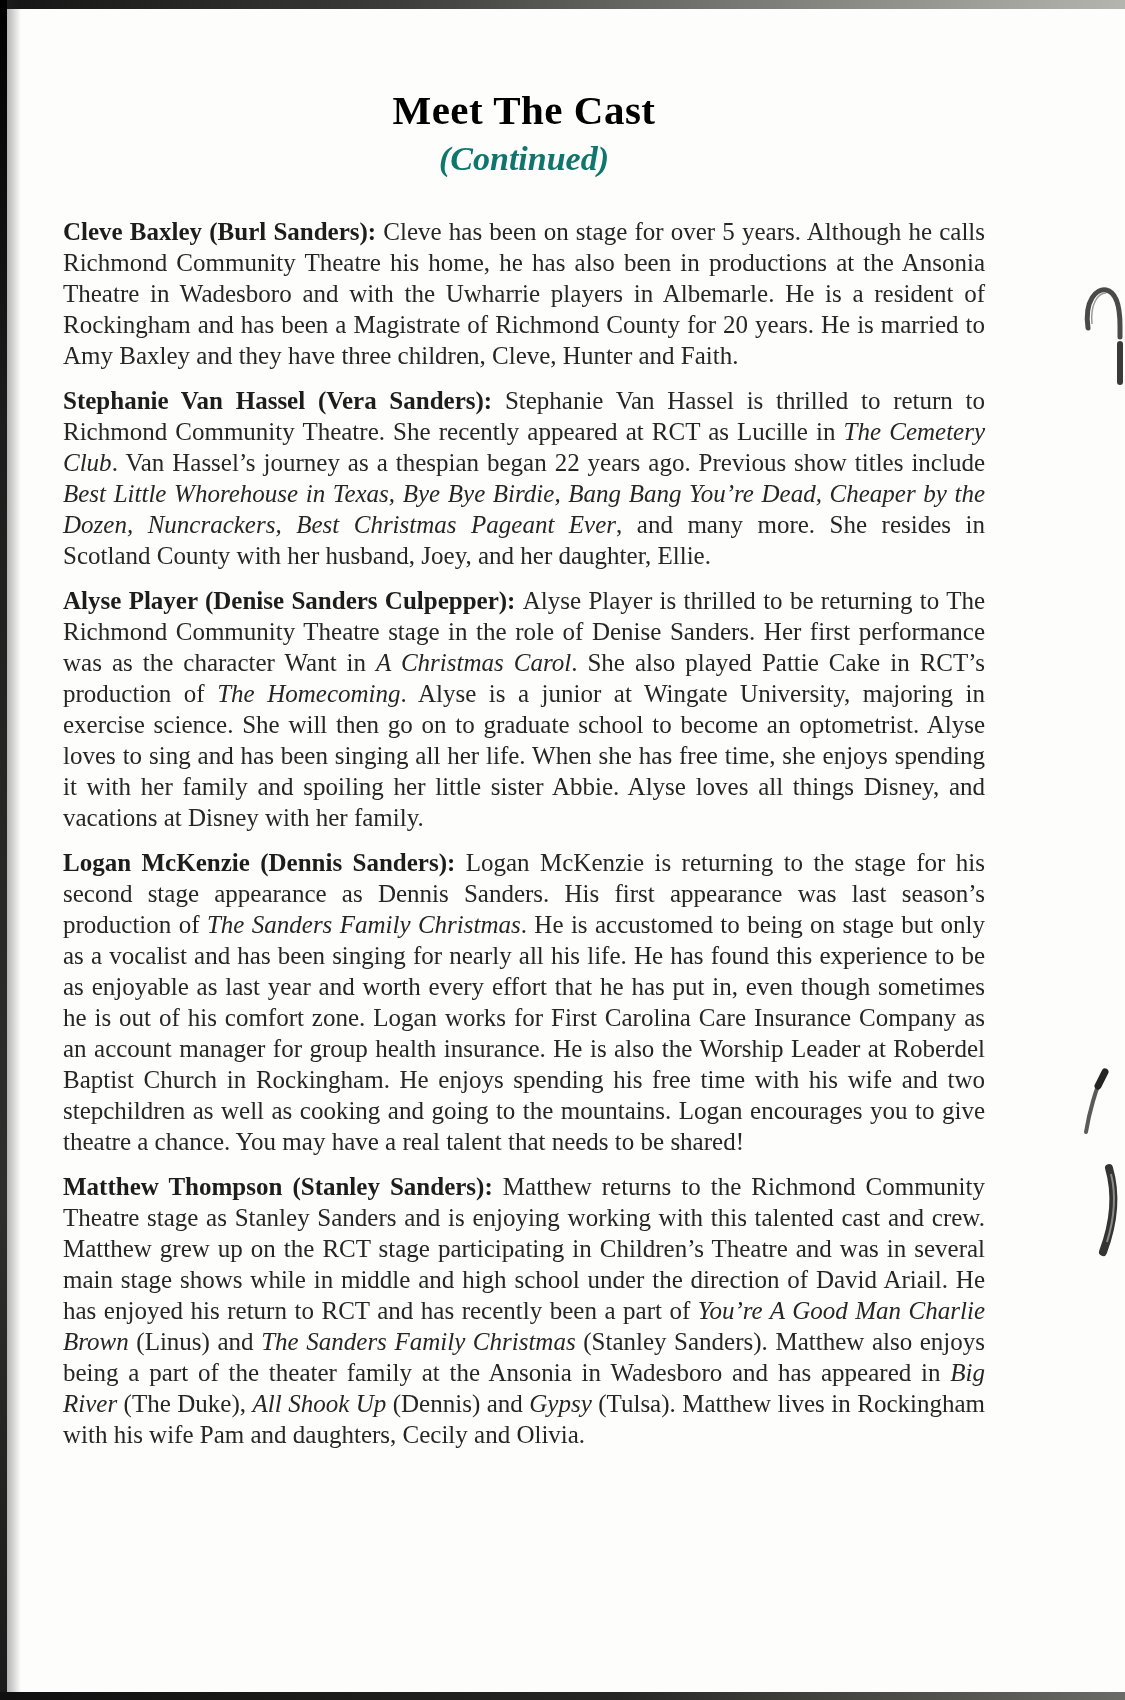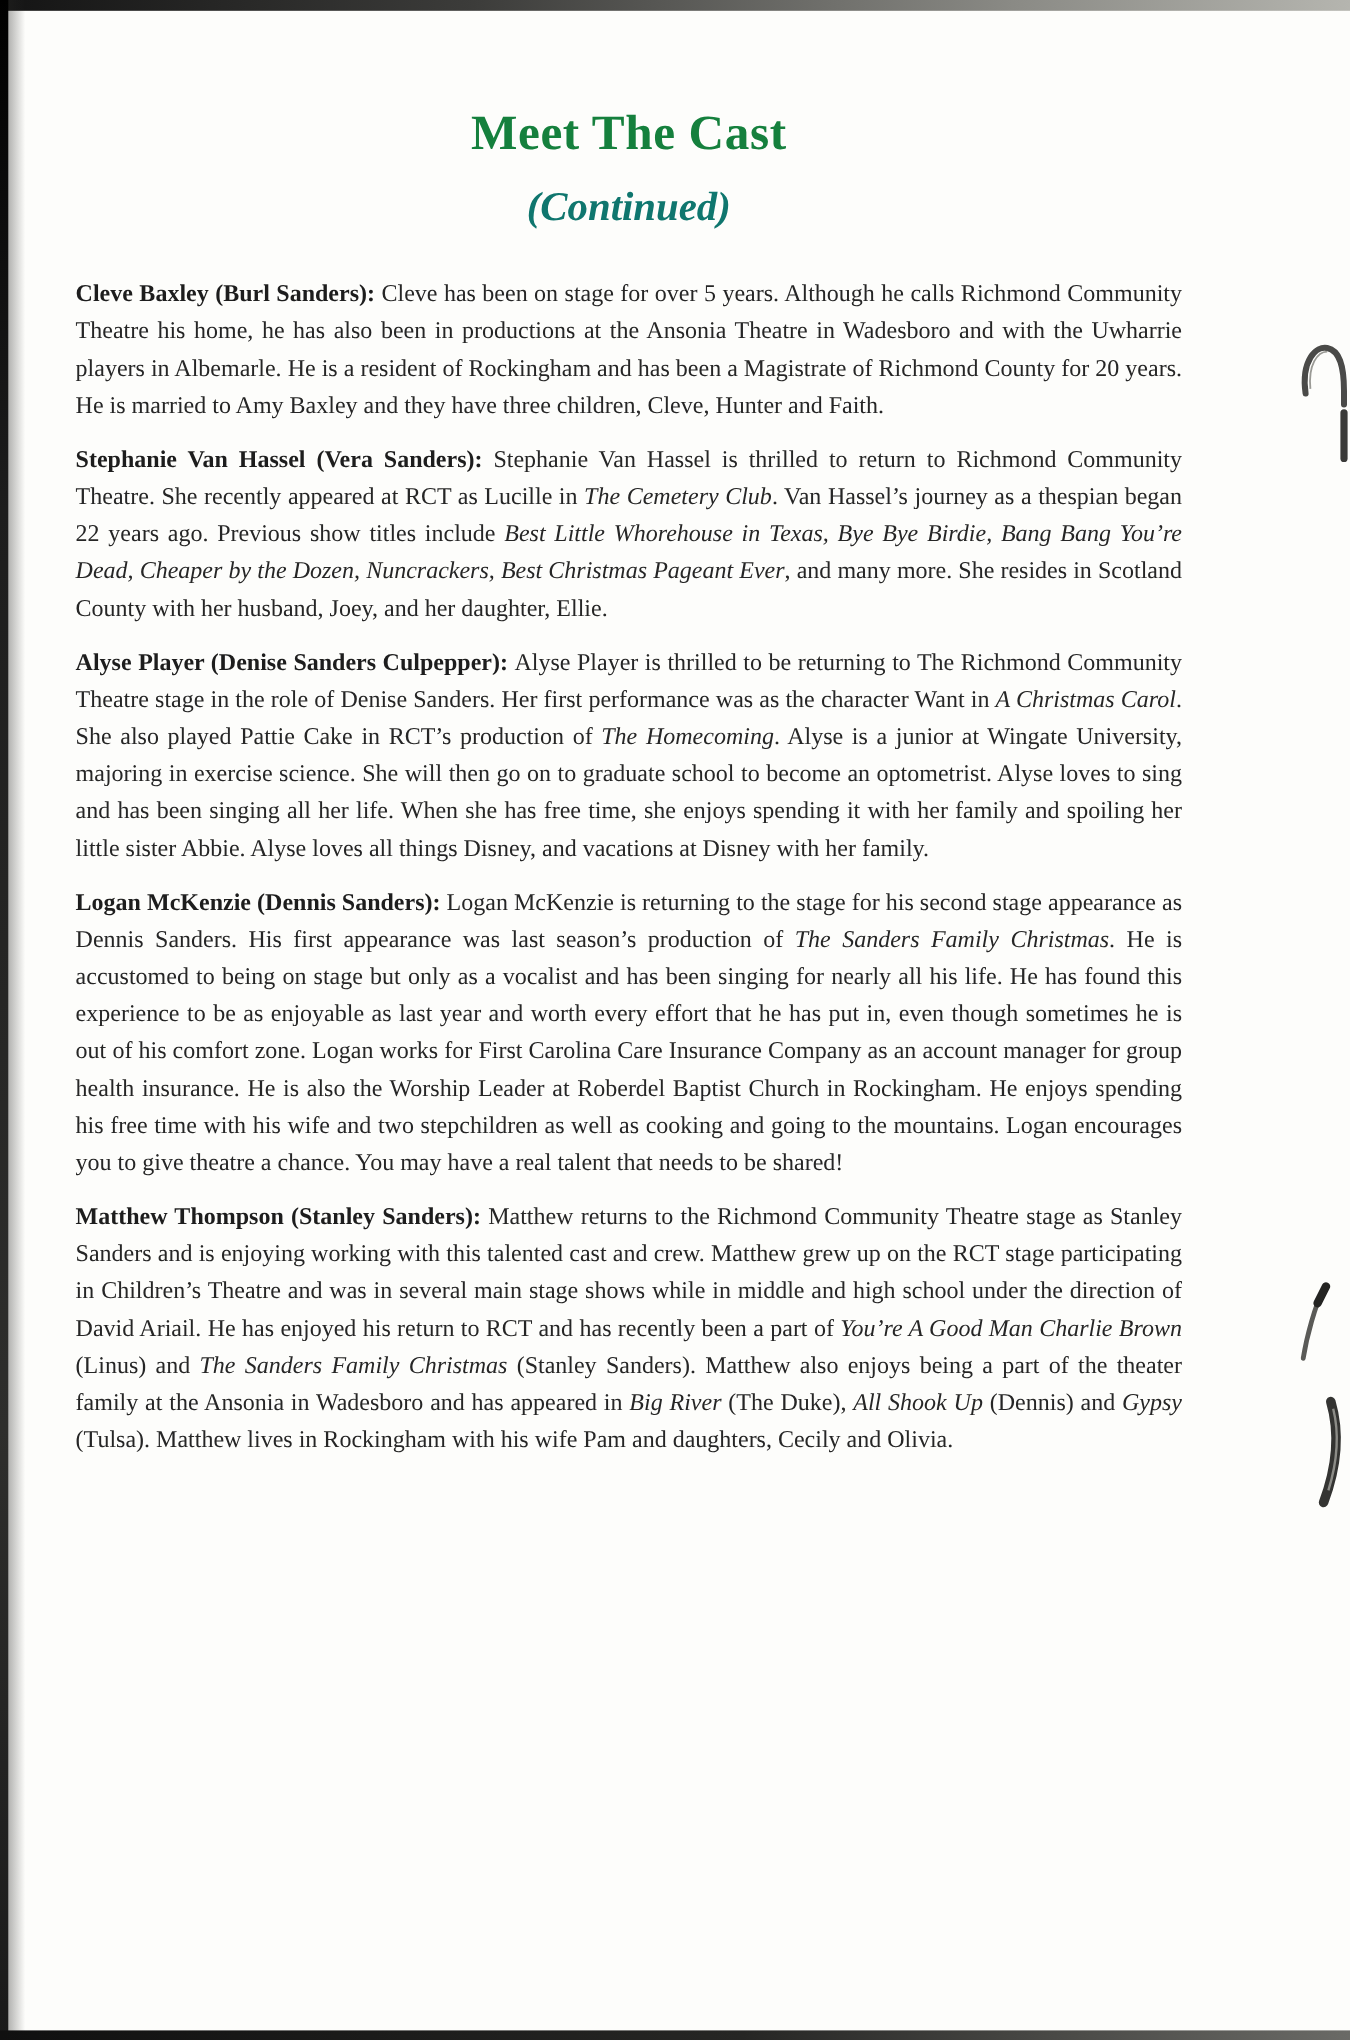--- a/index.html
+++ b/index.html
@@ -33,38 +33,38 @@
   .staple-top{left:1080px;top:284px;}
   .staple-bottom{left:1074px;top:1068px;}
 
   
   .content{
     position:absolute;
     left:63px;top:72px;
     width:922px;
   }
   h1.title{
-    margin:14px 0 20px 0;
+    margin:14px 0 6px 0;
     text-align:center;
     font-size:41px;
     font-weight:700;
     letter-spacing:0.5px;
-    color:#15803d;
+    color:#000000;
   }
   h2.subtitle{
     margin:0 0 38px 0;
     text-align:center;
     font-size:34px;
     font-weight:700;
     font-style:italic;
     color:#0f766e;
   }
   .bios p.bio{
     margin:0 0 14px 0;
-    font-size:20px;
+    font-size:25px;
     line-height:31px;
     text-align:justify;
     color:#262626;
   }
   .run-bold{font-weight:700;color:#1d1d1d;}
   .run-italic{font-style:italic;}
 </style>
 </head>
 <body>
 

